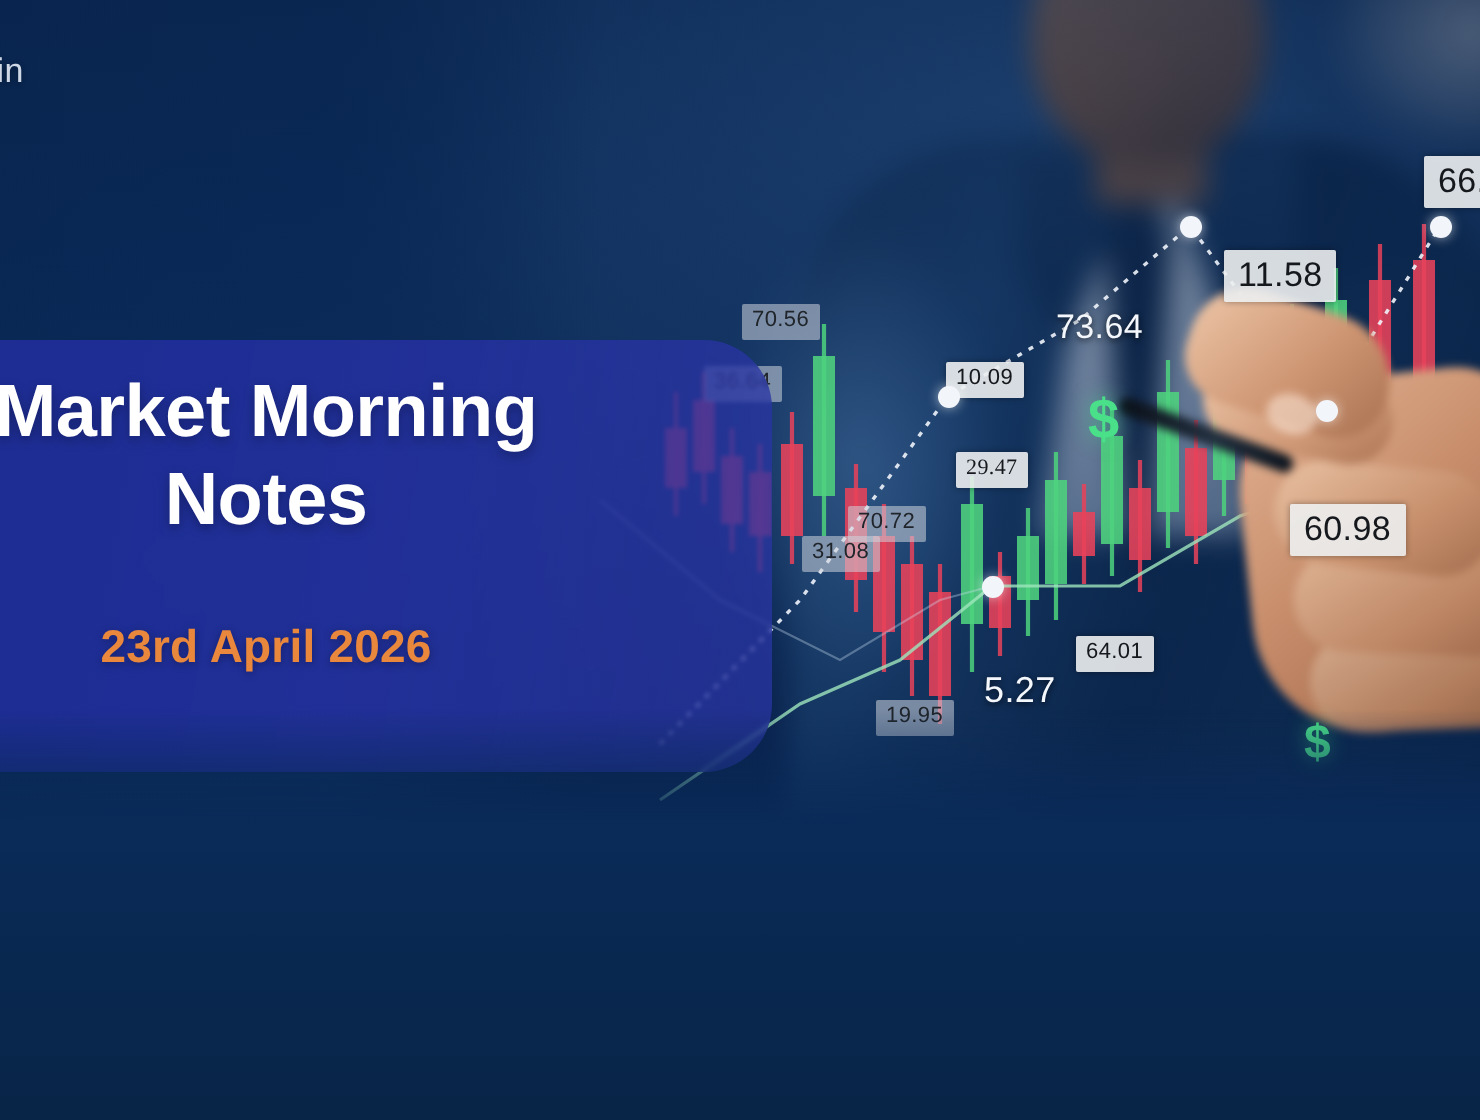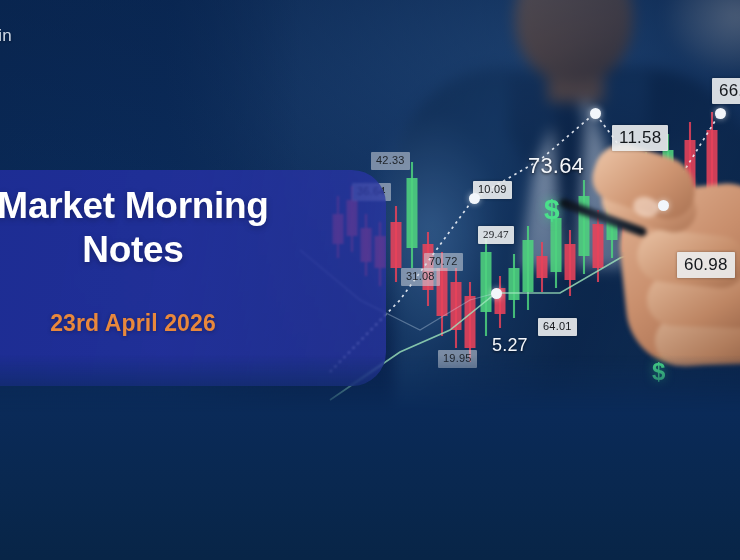--- a/index.html
+++ b/index.html
@@ -151,21 +151,21 @@
     padding:3px 5px 4px;
     border-radius:1px;
     white-space:nowrap;
     letter-spacing:.2px;
     box-shadow:0 0 3px rgba(0,0,0,.35);
   }
   .tag.dim{ background:rgba(205,212,221,.55); color:#20252b; box-shadow:none; }
   .tag.big{ font-size:17px; padding:4px 7px 5px; }
   .tag.plain{
     background:transparent; box-shadow:none;
-    color:#f4f7fb; font-size:22px; font-weight:400;
+    color:#f4f7fb; font-size:17px; font-weight:400;
     text-shadow:0 1px 3px rgba(0,0,0,.7);
   }
   .dollar{
     position:absolute;
     color:#4ae08a;
     font-weight:700;
     text-shadow:0 0 10px rgba(60,220,135,.55);
     line-height:1;
   }
   .node{
@@ -319,28 +319,28 @@
     <div class="h-nail"></div>
     <div class="h-pen"></div>
   </div>
 
   <div id="tags">
       <div class="tag big" style="left: 712px; top: 78px;">66.9</div>
       <div class="tag big" style="left: 612px; top: 125px;">11.58</div>
       <div class="tag plain" style="left: 523px; top: 152px;">73.64</div>
       <div class="tag" style="left: 450px; top: 181px; margin-left: 23px;">10.09</div>
       <div class="tag" style="left: 478px; top: 226px; font-family: Liberation Serif, serif;">29.47</div>
-      <div class="tag big" style="left: 677px; top: 252px; text-align: right;">60.98</div>
+      <div class="tag big" style="left: 645px; top: 252px; text-align: right;">60.98</div>
       <div class="tag" style="left: 538px; top: 318px;">64.01</div>
       <div class="tag dim" style="left: 438px; top: 350px;">19.95</div>
       <div class="tag plain" style="font-size: 18px; left: 487px; top: 333px;">5.27</div>
       <div class="tag dim" style="left: 381px; top: 268px; margin-left: 20px;">31.08</div>
       <div class="tag dim" style="left: 424px; top: 253px;">70.72</div>
       <div class="tag dim" style="left: 352px; top: 183px;">36.64</div>
-      <div class="tag dim" style="left: 371px; top: 152px;">42.33</div>
+      <div class="tag dim" style="left: 371px; top: 152px;">70.56</div>
       <div class="node" style="left: 590px; top: 108px;"></div>
       <div class="node" style="left: 469px; top: 193px;"></div>
       <div class="node" style="left: 715px; top: 108px;"></div>
       <div class="node" style="left: 658px; top: 200px;"></div>
       <div class="node" style="left: 491px; top: 288px;"></div>
       <div class="dollar" style="left: 544px; top: 196px; font-size: 28px; color: rgb(74, 224, 138);">$</div>
       <div class="dollar" style="left: 652px; top: 360px; font-size: 24px; color: rgb(74, 224, 138);">$</div>
     </div>
 
   <div class="panel">

